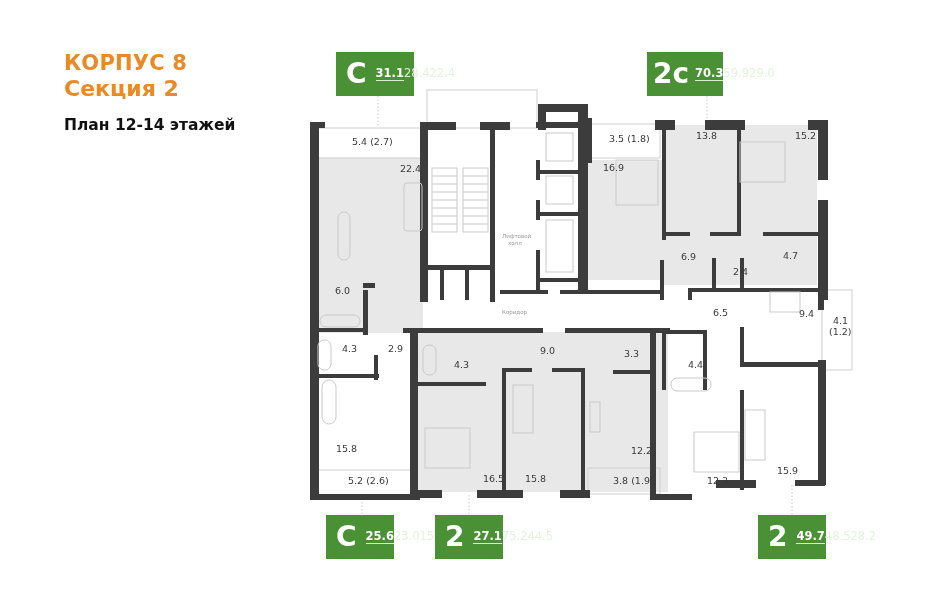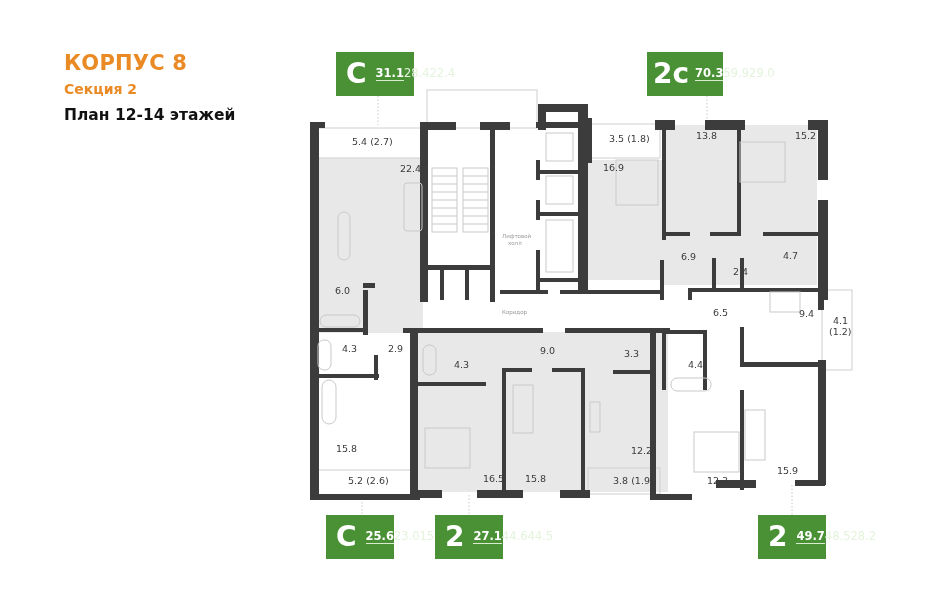--- a/index.html
+++ b/index.html
@@ -1,20 +1,20 @@
 <!DOCTYPE html>
 <html><head>
 <meta charset="utf-8">
 <style>
   html, body { margin:0; padding:0; background:#ffffff; }
   body { width:941px; height:600px; position:relative; overflow:hidden; font-family:"DejaVu Sans", sans-serif; }
   .title { position:absolute; left:64px; top:50px; }
   .title .l1 { color:#ea8a24; font-size:21px; font-weight:bold; line-height:26px; letter-spacing:0.2px; }
-  .title .l2 { color:#ea8a24; font-size:14px; font-weight:bold; line-height:26px; }
-  .title .l3 { color:#111; font-size:15.5px; font-weight:bold; line-height:22px; margin-top:2px; }
+  .title .l2 { color:#ea8a24; font-size:22px; font-weight:bold; line-height:26px; }
+  .title .l3 { color:#111; font-size:15.5px; font-weight:bold; line-height:22px; margin-top:12px; }
   .badge { position:absolute; background:#4a9136; color:#fff; display:flex; align-items:center; height:44px; box-sizing:border-box; padding:0 8px 0 10px; }
   .badge .type { font-size:28px; font-weight:bold; margin-right:9px; line-height:1; }
   .badge .nums { display:flex; font-size:11.5px; line-height:12px; }
   .badge .nums .a { font-weight:bold; border-bottom:1px solid #d9ecd0; padding-bottom:1px; margin-bottom:1px; }
   .badge .nums .b, .badge .nums .c { color:#e4f3dc; }
   svg.plan { position:absolute; left:0; top:0; }
   .rl { font-size:9.5px; fill:#3a3a3a; font-family:"DejaVu Sans", sans-serif; }
   .rl-small { font-size:5.5px; fill:#9a9a9a; font-family:"DejaVu Sans", sans-serif; }
   .dash { stroke:#c8c8c8; stroke-width:1; stroke-dasharray:1.5 2; }
 </style>
@@ -48,21 +48,21 @@
   <span class="nums">
       <span class="a">25.6</span>
       <span class="b">23.0</span>
       <span class="c">15.8</span>
     </span>
 </div>
 <div class="badge" style="left:435px;top:515px;width:68px;">
   <span class="type">2</span>
   <span class="nums">
       <span class="a">27.1</span>
-      <span class="b">44.6</span>
+      <span class="b">75.2</span>
       <span class="c">44.5</span>
     </span>
 </div>
 <div class="badge" style="left:758px;top:515px;width:68px;">
   <span class="type">2</span>
   <span class="nums">
       <span class="a">49.7</span>
       <span class="b">48.5</span>
       <span class="c">28.2</span>
     </span>

